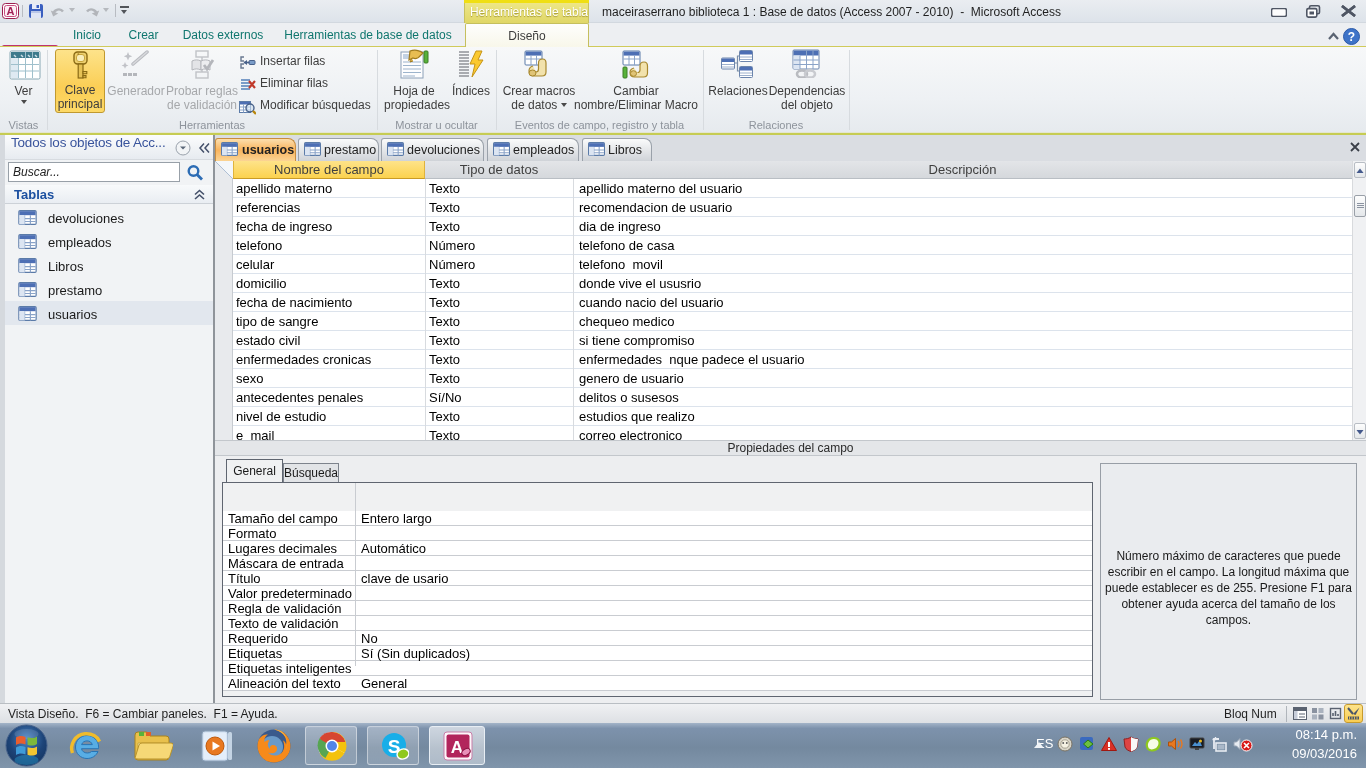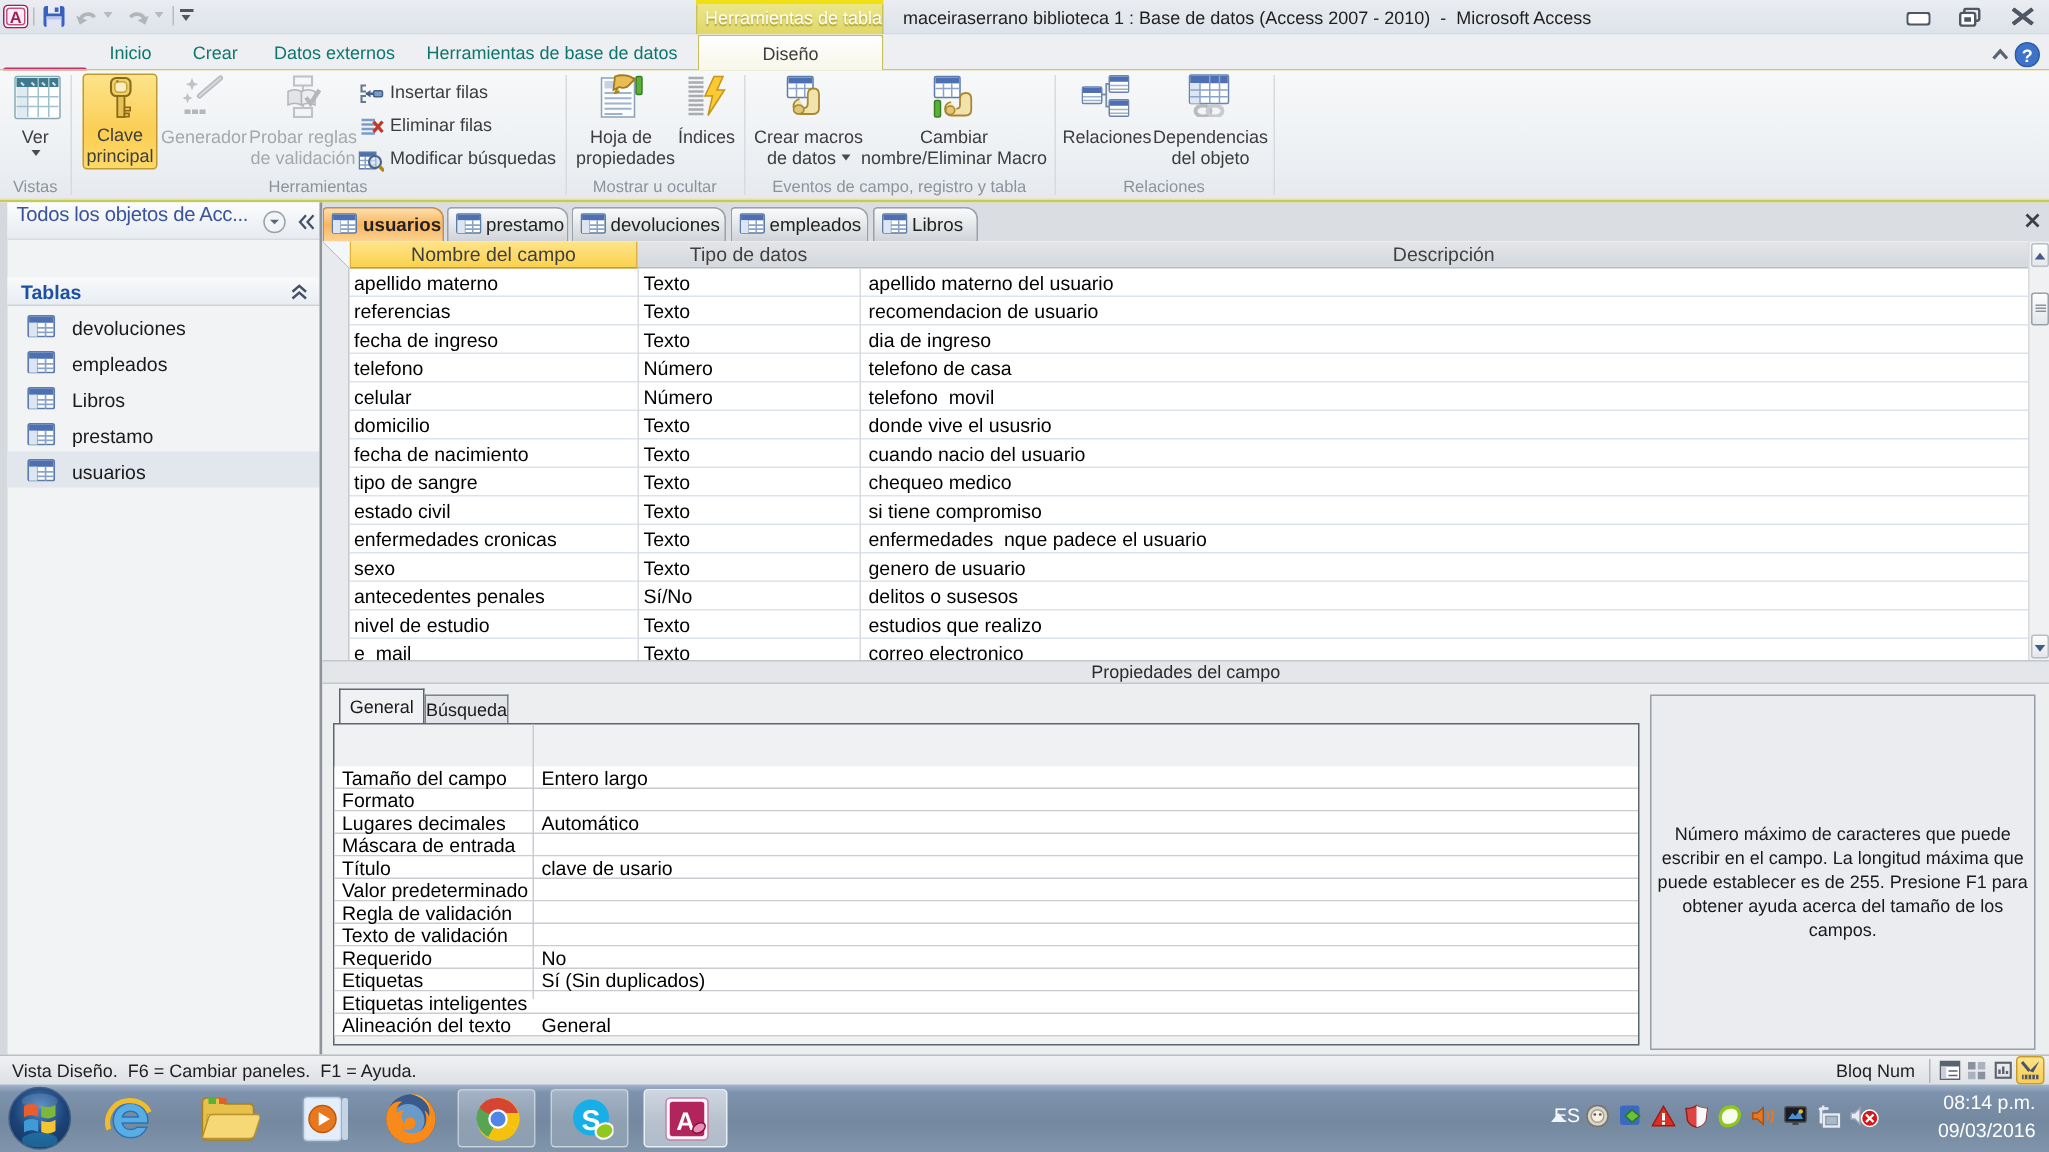--- a/index.html
+++ b/index.html
@@ -333,20 +333,27 @@
   <div class="abs" id="navhdr">
         <span class="t">Todos los objetos de Acc...</span>
     <svg style="position:absolute;left:170px;top:5px" width="16" height="16">
           <circle cx="8" cy="8" r="7" fill="#f2f4f6" stroke="#9aa2ac"></circle>
           <path d="M5 6.5 L8 9.5 L11 6.5" fill="#5a6778"></path>
         </svg>
     <svg style="position:absolute;left:193px;top:7px" width="13" height="12">
           <path d="M6 1.5 L2 6 L6 10.5 M11 1.5 L7 6 L11 10.5" fill="none" stroke="#44506a" stroke-width="1.5"></path>
         </svg>
   </div>
+  <div class="abs" id="searchrow">
+    <div class="abs" id="searchbox">Buscar...</div>
+    <svg style="position:absolute;left:181px;top:4px" width="18" height="17">
+          <circle cx="7.5" cy="7" r="4.8" fill="none" stroke="#2c6cb4" stroke-width="2.4"></circle>
+          <path d="M11 10.5 L16 15.5" stroke="#2c6cb4" stroke-width="2.8"></path>
+        </svg>
+  </div>
   <div class="abs" id="tablashdr">
         <span class="t">Tablas</span>
     <svg style="position:absolute;left:188px;top:4px" width="13" height="12">
           <path d="M2 5.5 L6.5 1.5 L11 5.5 M2 10 L6.5 6 L11 10" fill="none" stroke="#44506a" stroke-width="1.6"></path>
         </svg>
   </div>
   <div id="navsel"></div>
   <div class="navitem" style="top:71px">
         <svg width="19" height="15" viewBox="0 0 16 13">
           <use href="#tbl16"></use>

